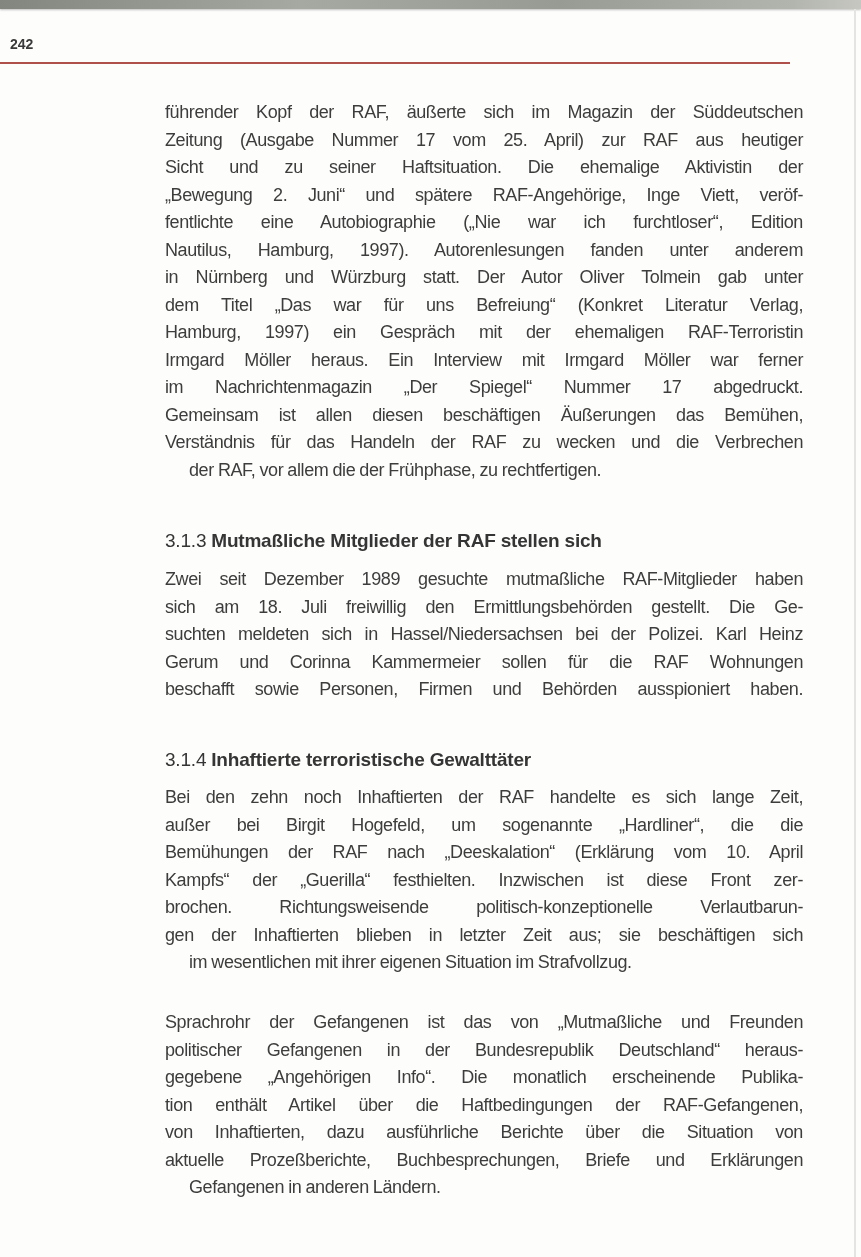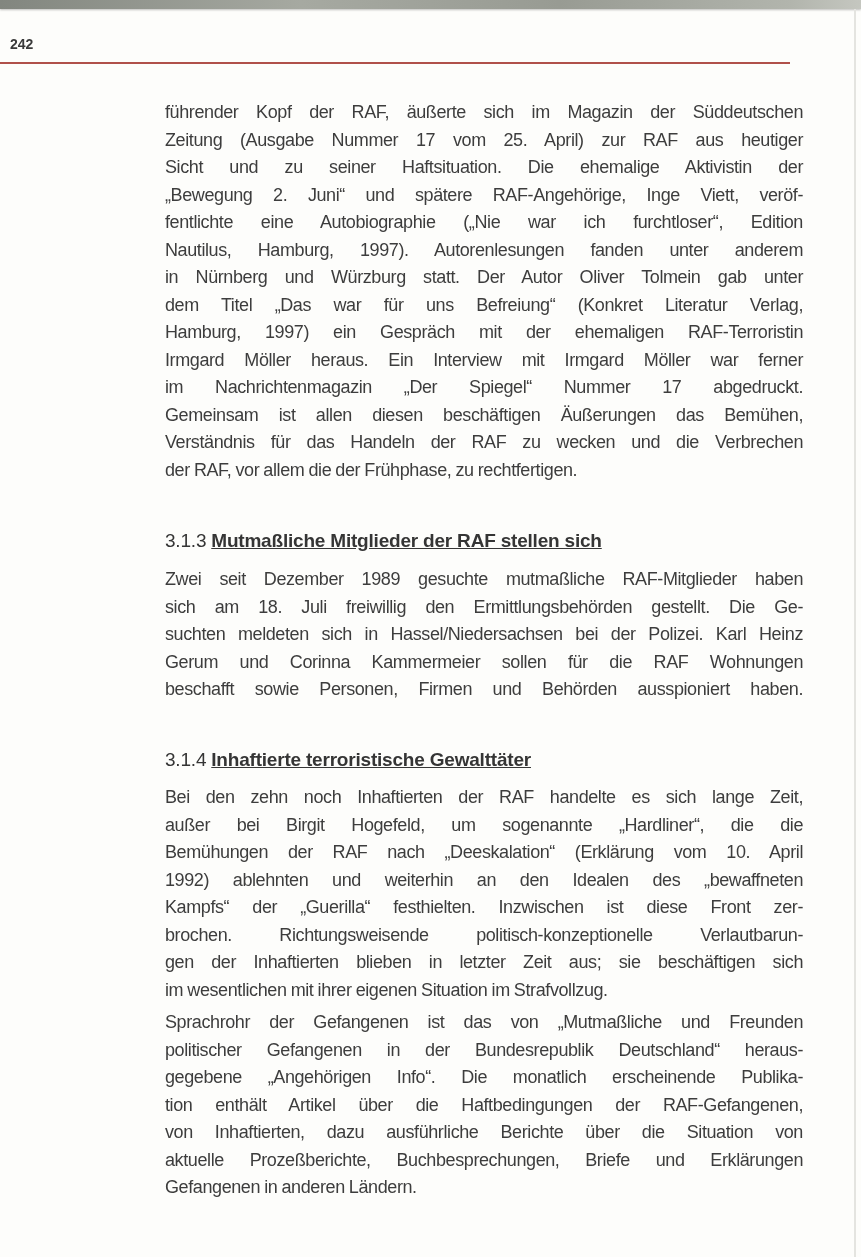--- a/index.html
+++ b/index.html
@@ -30,24 +30,24 @@
     font-size: 19px; font-weight: 700; color: #3a3a3a;
     letter-spacing: -0.2px;
   }
   .header-rule {
     position: absolute; left: 0; top: 62px; width: 790px; height: 2px;
     background: #b0504a;
   }
   .text-col { position: absolute; left: 165px; width: 638px; }
   .para { font-size: 18px; line-height: 27.5px; letter-spacing: -0.4px; word-spacing: -0.5px; }
   .line { text-align: justify; text-align-last: justify; white-space: normal; }
-  .line.last { text-align-last: left; }
+  .line.last { text-align-last: left; margin-left: 24px; }
   .section-heading { font-size: 19px; letter-spacing: -0.2px; color: #353535; }
   .section-number { font-weight: 400; margin-right: 5px; }
-  .section-title { font-weight: 700; text-decoration: underline; }
+  .section-title { font-weight: 700; }
   #para-intro   { top: 99px; }
   #heading-313  { position: absolute; left: 165px; top: 530px; }
   #para-313     { top: 566px; }
   #heading-314  { position: absolute; left: 165px; top: 749px; }
   #para-314a    { top: 784px; }
   #para-314b    { top: 1009px; }
 </style>
 </head>
 <body>
 
@@ -89,21 +89,20 @@
   </div>
 
 <div id="heading-314" class="section-heading">
   <span class="section-number">3.1.4</span><span class="section-title">Inhaftierte terroristische Gewalttäter</span>
 </div>
 
 <div id="para-314a" class="text-col para">
     <div class="line">Bei den zehn noch Inhaftierten der RAF handelte es sich lange Zeit,</div>
     <div class="line">außer bei Birgit Hogefeld, um sogenannte „Hardliner“, die die</div>
     <div class="line">Bemühungen der RAF nach „Deeskalation“ (Erklärung vom 10. April</div>
-    <div class="line">1992) ablehnten und weiterhin an den Idealen des „bewaffneten</div>
     <div class="line">Kampfs“ der „Guerilla“ festhielten. Inzwischen ist diese Front zer-</div>
     <div class="line">brochen. Richtungsweisende politisch-konzeptionelle Verlautbarun-</div>
     <div class="line">gen der Inhaftierten blieben in letzter Zeit aus; sie beschäftigen sich</div>
     <div class="line last">im wesentlichen mit ihrer eigenen Situation im Strafvollzug.</div>
   </div>
 
 <div id="para-314b" class="text-col para">
     <div class="line">Sprachrohr der Gefangenen ist das von „Mutmaßliche und Freunden</div>
     <div class="line">politischer Gefangenen in der Bundesrepublik Deutschland“ heraus-</div>
     <div class="line">gegebene „Angehörigen Info“. Die monatlich erscheinende Publika-</div>

